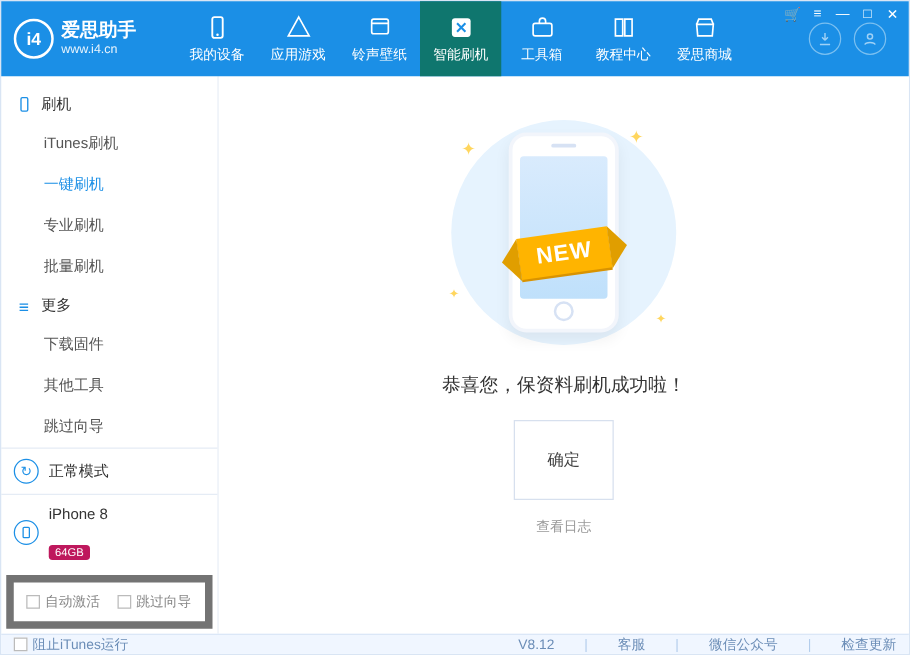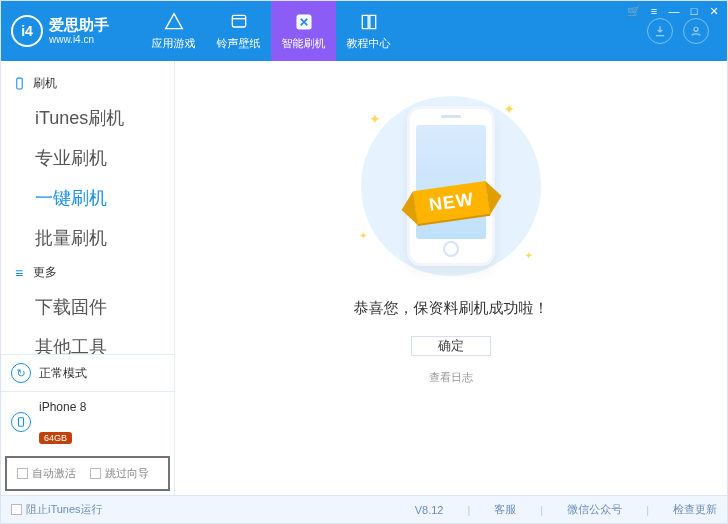--- a/index.html
+++ b/index.html
@@ -6,63 +6,63 @@
   body { font-family: "Microsoft YaHei", Arial, sans-serif; background: #fff; width: 728px; height: 524px; overflow: hidden; font-size: 12px; color: #333; }
   .root { width: 728px; height: 524px; display: flex; flex-direction: column; border: 1px solid #d9e5f4; }
   .topbar { height: 60px; background: #1b8fe6; display: flex; align-items: center; padding: 0 10px; position: relative; }
   .logo-wrap { display: flex; align-items: center; color: #fff; gap: 6px; min-width: 130px; }
   .logo-circle { width: 32px; height: 32px; border: 2px solid #fff; border-radius: 50%; display: flex; align-items: center; justify-content: center; font-weight: bold; font-size: 14px; }
   .logo-text { display: flex; flex-direction: column; line-height: 1.1; }
   .logo-text .cn { font-size: 15px; font-weight: bold; }
   .logo-text .en { font-size: 10px; opacity: 0.9; }
   .tabs { display: flex; height: 100%; }
   .tab { width: 65px; display: flex; flex-direction: column; align-items: center; justify-content: center; color: #fff; font-size: 11px; cursor: pointer; gap: 3px; position: relative; }
-  .tab.active { background: #8b5cf6; }
+  .tab.active { background: #0f766e; }
   .tab-icon { width: 22px; height: 22px; display: flex; align-items: center; justify-content: center; }
   .tab-icon svg { fill: #fff; width: 20px; height: 20px; }
   .sys-btns { position: absolute; top: 3px; right: 6px; display: flex; gap: 6px; }
   .sys-btn { width: 14px; height: 14px; color: #fff; font-size: 11px; display: flex; align-items: center; justify-content: center; cursor: pointer; }
   .right-circles { margin-left: auto; display: flex; gap: 10px; padding-right: 8px; }
   .circle-btn { width: 26px; height: 26px; border: 1.5px solid #7bc0f1; border-radius: 50%; display: flex; align-items: center; justify-content: center; cursor: pointer; }
   .circle-btn svg { fill:#9fd1f6; width:14px; height:14px;}
   .body { flex: 1; display: flex; min-height: 0; }
   .sidebar { width: 174px; border-right: 1px solid #e5ecf5; display: flex; flex-direction: column; }
   .side-scroll { flex: 1; overflow: hidden; padding-top: 8px; }
   .side-head { display: flex; align-items: center; gap: 6px; padding: 6px 10px; color: #333; font-size: 12px; }
   .side-head .ic { color: #1b8fe6; font-size: 14px; width: 16px; display:flex; align-items:center; justify-content:center;}
-  .side-item { padding: 8px 10px 8px 34px; font-size: 18px; color: #555; cursor: pointer; }
+  .side-item { padding: 8px 10px 8px 34px; font-size: 12px; color: #555; cursor: pointer; }
   .side-item.active { color: #1b8fe6; }
   .device-box { border-top: 1px solid #e5ecf5; padding: 8px 10px; display:flex; align-items:center; gap:8px; cursor:pointer;}
   .dev-icon-ring{ width:20px;height:20px; border:1.5px solid #1b8fe6; border-radius:50%; display:flex; align-items:center;justify-content:center; color:#1b8fe6; font-size:11px;}
   .dev-info{ display:flex; flex-direction:column; gap:18px;}
   .dev-name{ font-size:12px; color:#333;}
-  .badge{ background:#c2410c; color:#fff; font-size:9px; padding:1px 5px; border-radius:3px; width:fit-content;}
-  .checks-row{ border-top:1px solid #e5ecf5; padding:8px 10px; display:flex; gap:14px; border:2px solid #737373; margin:4px; }
+  .badge{ background:#be185d; color:#fff; font-size:9px; padding:1px 5px; border-radius:3px; width:fit-content;}
+  .checks-row{ border-top:1px solid #e5ecf5; padding:8px 10px; display:flex; gap:14px; border:6px solid #737373; margin:4px; }
   .chk{ display:flex; align-items:center; gap:4px; font-size:11px; color:#888; cursor:pointer;}
   .chk-box{ width:11px; height:11px; border:1px solid #bbb; background:#fff;}
   .main { flex: 1; display: flex; flex-direction: column; align-items: center; justify-content: flex-start; padding-top: 30px; background:#fff;}
   .illus-wrap{ width:220px; height:190px; position:relative; display:flex; align-items:center; justify-content:center;}
   .big-circle{ width:180px; height:180px; border-radius:50%; background:#e6f3fe; position:absolute;}
   .phone{ width:88px; height:160px; background:#fff; border:3px solid #f2f5fb; border-radius:14px; position:relative; z-index:2; box-shadow:0 6px 12px rgba(0,0,0,0.06);}
   .phone::before{ content:""; position:absolute; top:6px; left:50%; transform:translateX(-50%); width:20px; height:3px; background:#d7e2f4; border-radius:2px;}
   .phone::after{ content:""; position:absolute; bottom:6px; left:50%; transform:translateX(-50%); width:12px; height:12px; border:2px solid #d7e2f4; border-radius:50%;}
   .phone-screen{ position:absolute; top:16px; left:6px; right:6px; bottom:24px; background:linear-gradient(180deg,#d9ebfd,#bfe0fb); border-radius:3px;}
   .ribbon{ position:absolute; z-index:3; background:#ffb400; color:#fff; font-weight:bold; font-size:18px; padding:6px 14px; transform:rotate(-8deg); box-shadow:0 2px 0 #d99300; letter-spacing:1px; top:95px;}
   .ribbon::before,.ribbon::after{ content:""; position:absolute; top:0; bottom:0; width:0; border-top:17px solid transparent; border-bottom:17px solid transparent;}
   .ribbon::before{ left:-14px; border-right:14px solid #e09e00;}
   .ribbon::after{ right:-14px; border-left:14px solid #e09e00;}
   .spark{ position:absolute; color:#ffd65e; font-size:14px;}
   .spark.s1{ top:20px; left:28px;}
   .spark.s2{ top:10px; right:46px;}
   .spark.s3{ bottom:40px; left:18px; font-size:10px;}
   .spark.s4{ bottom:20px; right:28px; font-size:10px;}
   .success-text{ margin-top:18px; font-size:15px; color:#333;}
-  .ok-btn{ margin-top:18px; border:1px solid #d7e0ee; background:#fff; padding:0 26px; font-size:13px; color:#444; cursor:pointer;}
+  .ok-btn{ margin-top:18px; border:1px solid #d7e0ee; background:#fff; padding:22px 26px; font-size:13px; color:#444; cursor:pointer;}
   .log-link{ margin-top:14px; font-size:11px; color:#999; cursor:pointer;text-align:right;}
-  .footer{ height:28px; background:#f0f6ff; border-top:1px solid #dbe7f7; display:flex; align-items:center; padding:0 10px; font-size:11px; color:#6b8db7; gap:10px;}
+  .footer{ height:16px; background:#f0f6ff; border-top:1px solid #dbe7f7; display:flex; align-items:center; padding:0 10px; font-size:11px; color:#6b8db7; gap:10px;}
   .footer .chk{ color:#6b8db7;}
   .footer-right{ margin-left:auto; display:flex; align-items:center; gap:24px;}
   .footer-right span{ cursor:pointer; }
   .footer .sep{ color:#b3cdec;}
 </style>
 </head>
 <body>
 
 <div class="root">
   <div class="topbar">
@@ -70,20 +70,29 @@
       <div class="logo-circle">i4</div>
       <div class="logo-text">
         <span class="cn">爱思助手</span>
         <span class="en">www.i4.cn</span>
       </div>
     </div>
     <div class="tabs">
       <div class="tab">
         <span class="tab-icon">
             <svg viewBox="0 0 24 24">
+              <rect x="7" y="2" width="10" height="20" rx="2" ry="2" fill="none" stroke="#fff" stroke-width="1.8"></rect>
+              <circle cx="12" cy="19" r="1.2"></circle>
+            </svg>
+          </span>
+        <span>我的设备</span>
+      </div>
+      <div class="tab">
+        <span class="tab-icon">
+            <svg viewBox="0 0 24 24">
               <path d="M12 2 L22 20 H2 Z" fill="none" stroke="#fff" stroke-width="1.6"></path>
             </svg>
           </span>
         <span>应用游戏</span>
       </div>
       <div class="tab">
         <span class="tab-icon">
             <svg viewBox="0 0 24 24">
               <rect x="4" y="4" width="16" height="14" rx="2" fill="none" stroke="#fff" stroke-width="1.6"></rect>
               <path d="M4 8h16" stroke="#fff" stroke-width="1.6"></path>
@@ -96,24 +105,42 @@
             <svg viewBox="0 0 24 24">
               <rect x="3" y="3" width="18" height="18" rx="3" fill="#fff"></rect>
               <path d="M8 8l8 8M16 8l-8 8" stroke="#1b8fe6" stroke-width="2"></path>
             </svg>
           </span>
         <span>智能刷机</span>
       </div>
       <div class="tab">
         <span class="tab-icon">
             <svg viewBox="0 0 24 24">
+              <rect x="3" y="8" width="18" height="12" rx="2" fill="none" stroke="#fff" stroke-width="1.6"></rect>
+              <path d="M9 8V6a3 3 0 0 1 6 0v2" fill="none" stroke="#fff" stroke-width="1.6"></path>
+            </svg>
+          </span>
+        <span>工具箱</span>
+      </div>
+      <div class="tab">
+        <span class="tab-icon">
+            <svg viewBox="0 0 24 24">
               <path d="M4 4h7v16H4zM13 4h7v16h-7z" fill="none" stroke="#fff" stroke-width="1.6"></path>
             </svg>
           </span>
         <span>教程中心</span>
+      </div>
+      <div class="tab">
+        <span class="tab-icon">
+            <svg viewBox="0 0 24 24">
+              <path d="M4 9h16l-1 11H5z" fill="none" stroke="#fff" stroke-width="1.6"></path>
+              <path d="M4 9l2-5h12l2 5" fill="none" stroke="#fff" stroke-width="1.6"></path>
+            </svg>
+          </span>
+        <span>爱思商城</span>
       </div>
     </div>
     <div class="right-circles">
       <div class="circle-btn">
           <svg viewBox="0 0 24 24">
             <path d="M12 4v10m0 0l-4-4m4 4l4-4M5 20h14" stroke="#9fd1f6" stroke-width="2" fill="none"></path>
           </svg>
         </div>
       <div class="circle-btn">
           <svg viewBox="0 0 24 24">
@@ -136,22 +163,22 @@
       <div class="side-scroll">
         <div class="side-head">
           <span class="ic">
               <svg width="13" height="13" viewBox="0 0 24 24">
                 <rect x="7" y="2" width="10" height="20" rx="2" fill="none" stroke="#1b8fe6" stroke-width="2"></rect>
               </svg>
             </span>
           <span>刷机</span>
         </div>
         <div class="side-item">iTunes刷机</div>
+        <div class="side-item active">一键刷机</div>
         <div class="side-item">专业刷机</div>
-        <div class="side-item active">一键刷机</div>
         <div class="side-item">批量刷机</div>
 
         <div class="side-head">
           <span class="ic">≡</span>
           <span>更多</span>
         </div>
         <div class="side-item">下载固件</div>
         <div class="side-item">其他工具</div>
         <div class="side-item">跳过向导</div>
       </div>

